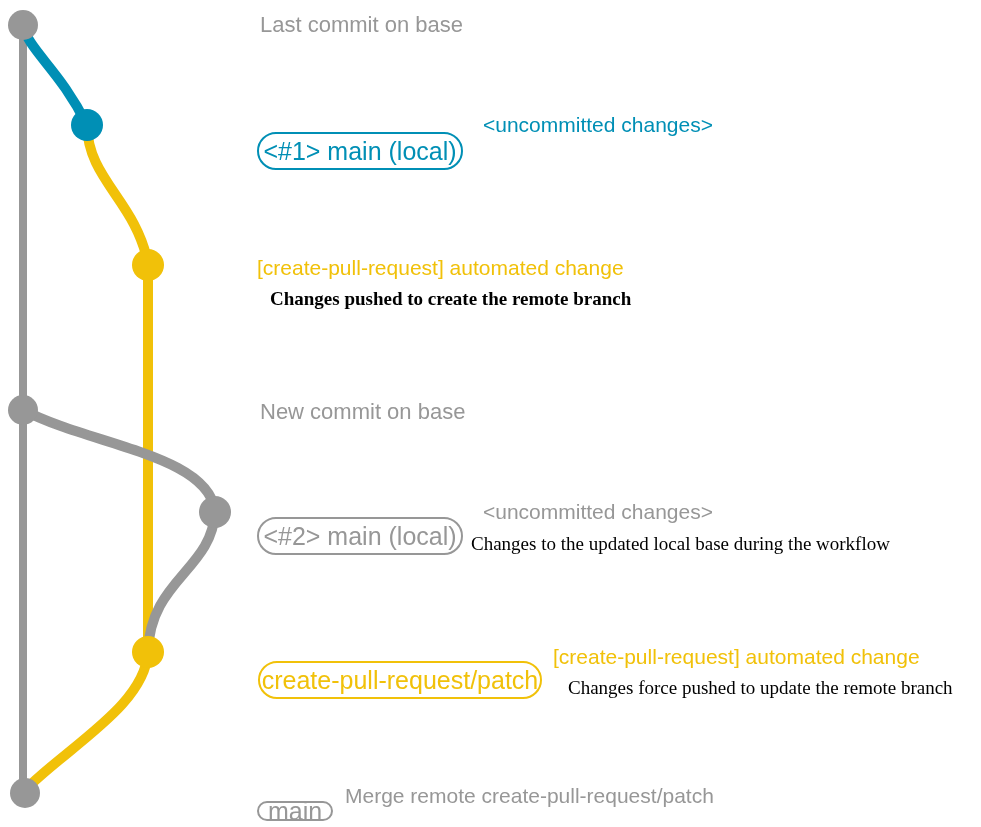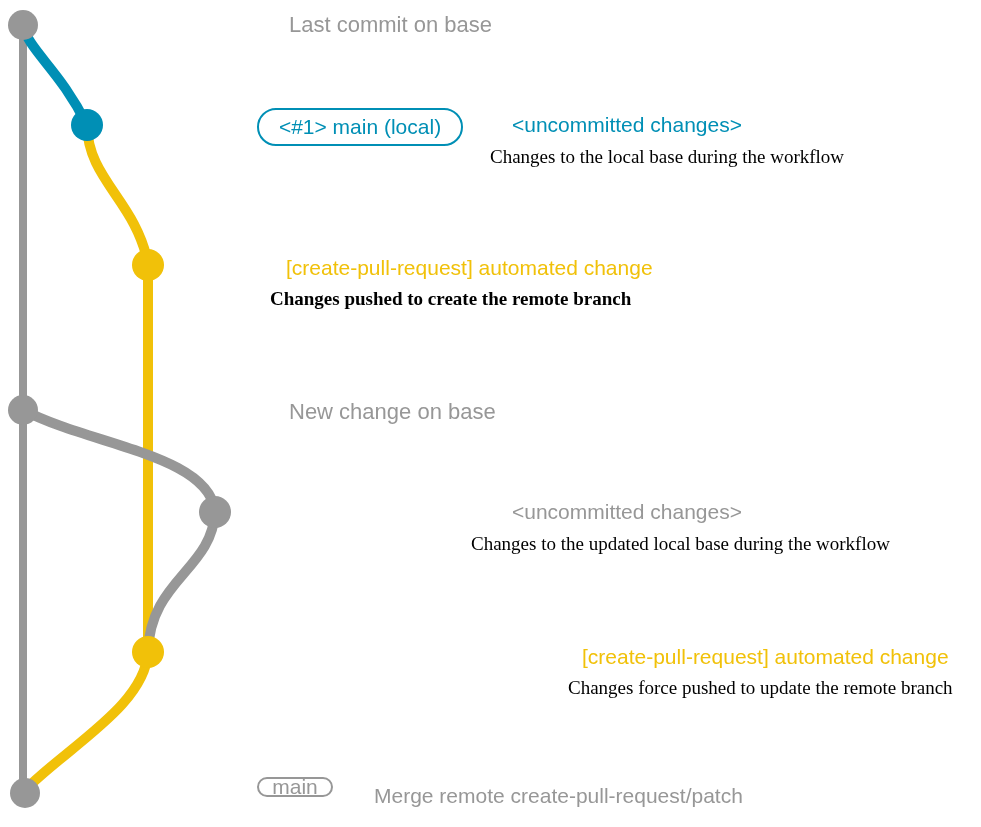--- a/index.html
+++ b/index.html
@@ -27,21 +27,20 @@
   .st.yellow { stroke: var(--patch-yellow, #f1c109); }
   .f.gray { fill: var(--base-gray, #979797); }
   .f.blue { fill: var(--local-blue, #008fb5); }
   .f.yellow { fill: var(--patch-yellow, #f1c109); }
 
   .msg {
     position: absolute;
     font-size: 21px;
     line-height: 24px;
     white-space: nowrap;
-    margin-left: 29px;
   }
   .heading { font-size: 22px; color: var(--base-gray, #979797); }
   .msg.blue { color: var(--local-blue, #008fb5); }
   .msg.gray { color: var(--base-gray, #979797); }
   .msg.yellow { color: var(--patch-yellow, #f1c109); }
 
   .desc {
     position: absolute;
     font-family: "Liberation Serif", serif;
     font-size: 19px;
@@ -52,22 +51,23 @@
 
   .pill {
     position: absolute;
     box-sizing: border-box;
     height: 38px;
     border: 2px solid;
     border-radius: 19px;
     display: flex;
     align-items: center;
     justify-content: center;
-    font-size: 21px;
+    font-size: 25px;
     white-space: nowrap;
+    margin-top: 24px;
   }
   .pill.blue   { color: var(--local-blue, #008fb5);   border-color: var(--local-blue, #008fb5); }
   .pill.gray   { color: var(--base-gray, #979797);    border-color: var(--base-gray, #979797); }
   .pill.yellow { color: var(--patch-yellow, #f1c109); border-color: var(--patch-yellow, #f1c109); }
 
   
   .pos-last-commit  { left: 260px; top: 13px; }
   .pos-pill-local1  { left: 257px; top: 108px; width: 206px; }
   .pos-msg-local1   { left: 483px; top: 113px; }
   .pos-desc-local1  { left: 490px; top: 146px; }
@@ -101,29 +101,30 @@
     <circle class="f gray" cx="23" cy="410" r="15"></circle>
     <circle class="f gray" cx="215" cy="512" r="16"></circle>
     <circle class="f yellow" cx="148" cy="652" r="16"></circle>
     <circle class="f gray" cx="25" cy="793" r="15"></circle>
   </svg>
 
   <div class="msg heading pos-last-commit">Last commit on base</div>
 
   <div class="pill blue pos-pill-local1">&lt;#1&gt; main (local)</div>
   <div class="msg blue pos-msg-local1">&lt;uncommitted changes&gt;</div>
-  <div class="desc pos-desc-local1">Changes to the local base during the workflow</div>
 
   <div class="msg yellow pos-msg-patch1">[create-pull-request] automated change</div>
   <div class="desc pos-desc-patch1">Changes pushed to create the remote branch</div>
 
-  <div class="msg heading pos-new-commit">New change on base</div>
+  <div class="msg heading pos-new-commit">New commit on base</div>
 
+  <div class="pill gray pos-pill-local2">&lt;#2&gt; main (local)</div>
   <div class="msg gray pos-msg-local2">&lt;uncommitted changes&gt;</div>
   <div class="desc pos-desc-local2">Changes to the updated local base during the workflow</div>
 
+  <div class="pill yellow pos-pill-patch2">create-pull-request/patch</div>
   <div class="msg yellow pos-msg-patch2">[create-pull-request] automated change</div>
   <div class="desc pos-desc-patch2">Changes force pushed to update the remote branch</div>
 
   <div class="pill gray pos-pill-merge">main</div>
   <div class="msg gray pos-msg-merge">Merge remote create-pull-request/patch</div>
 
 </div>
 
 </body></html>

